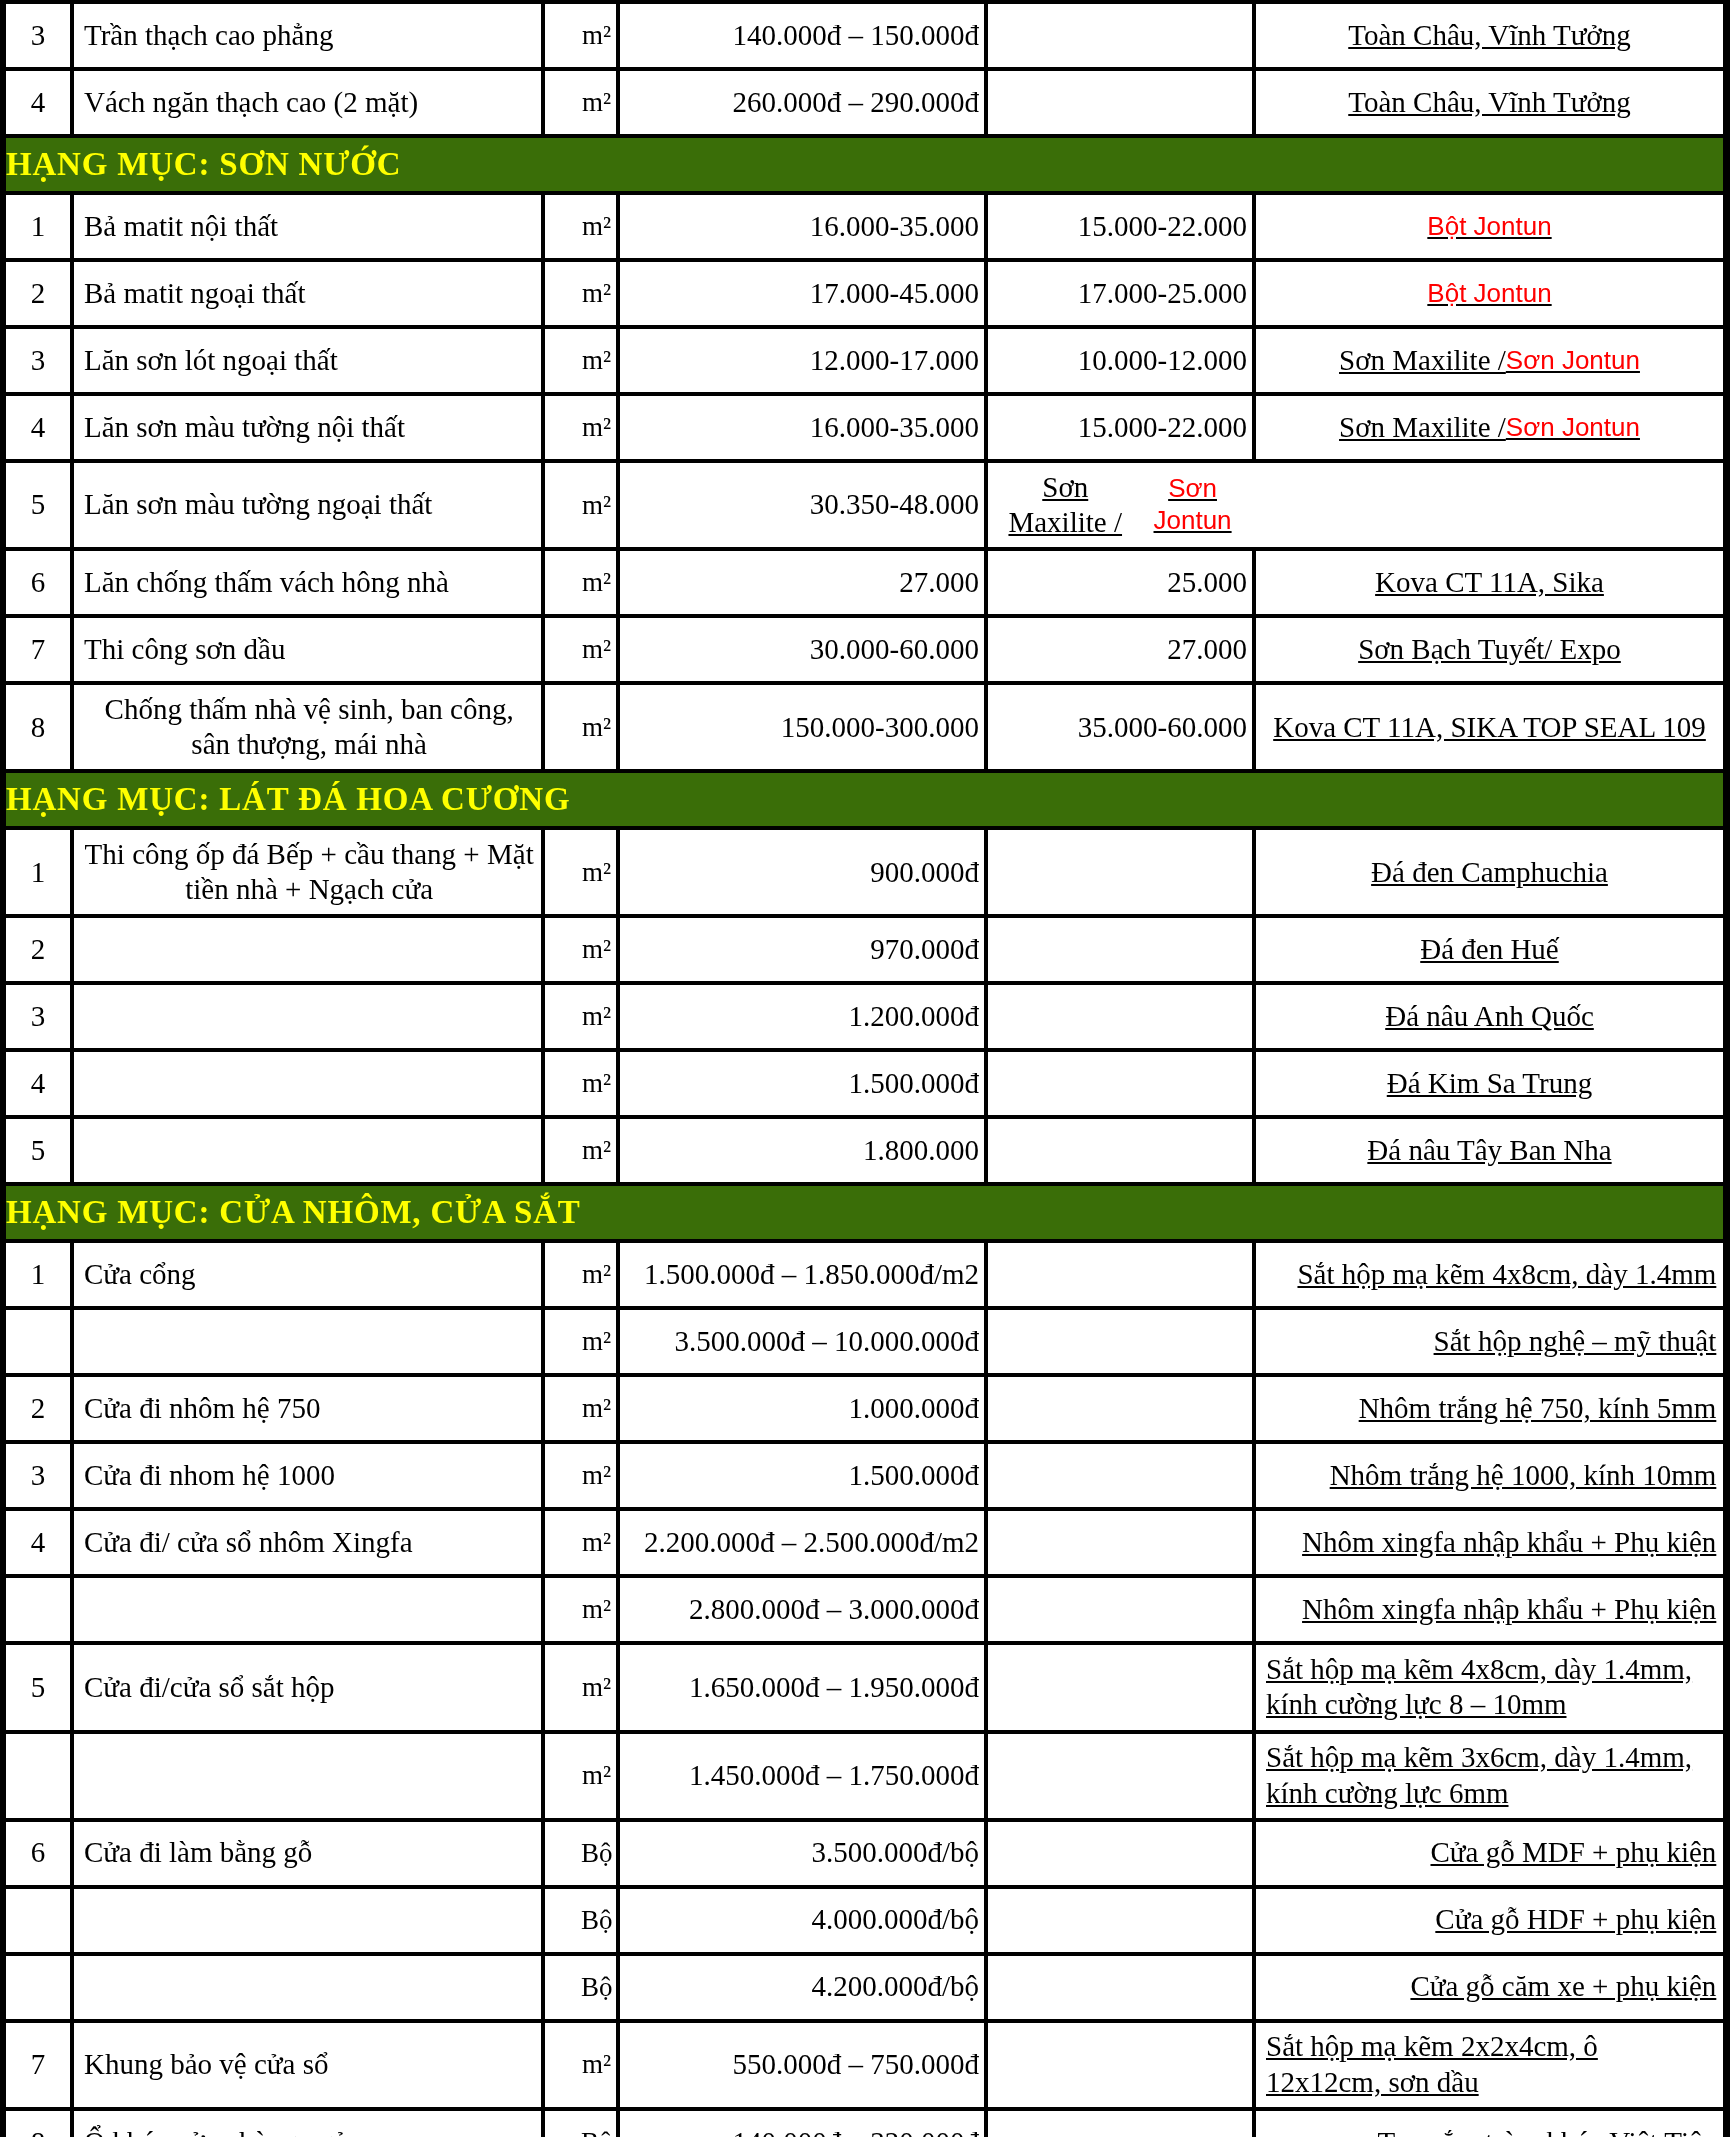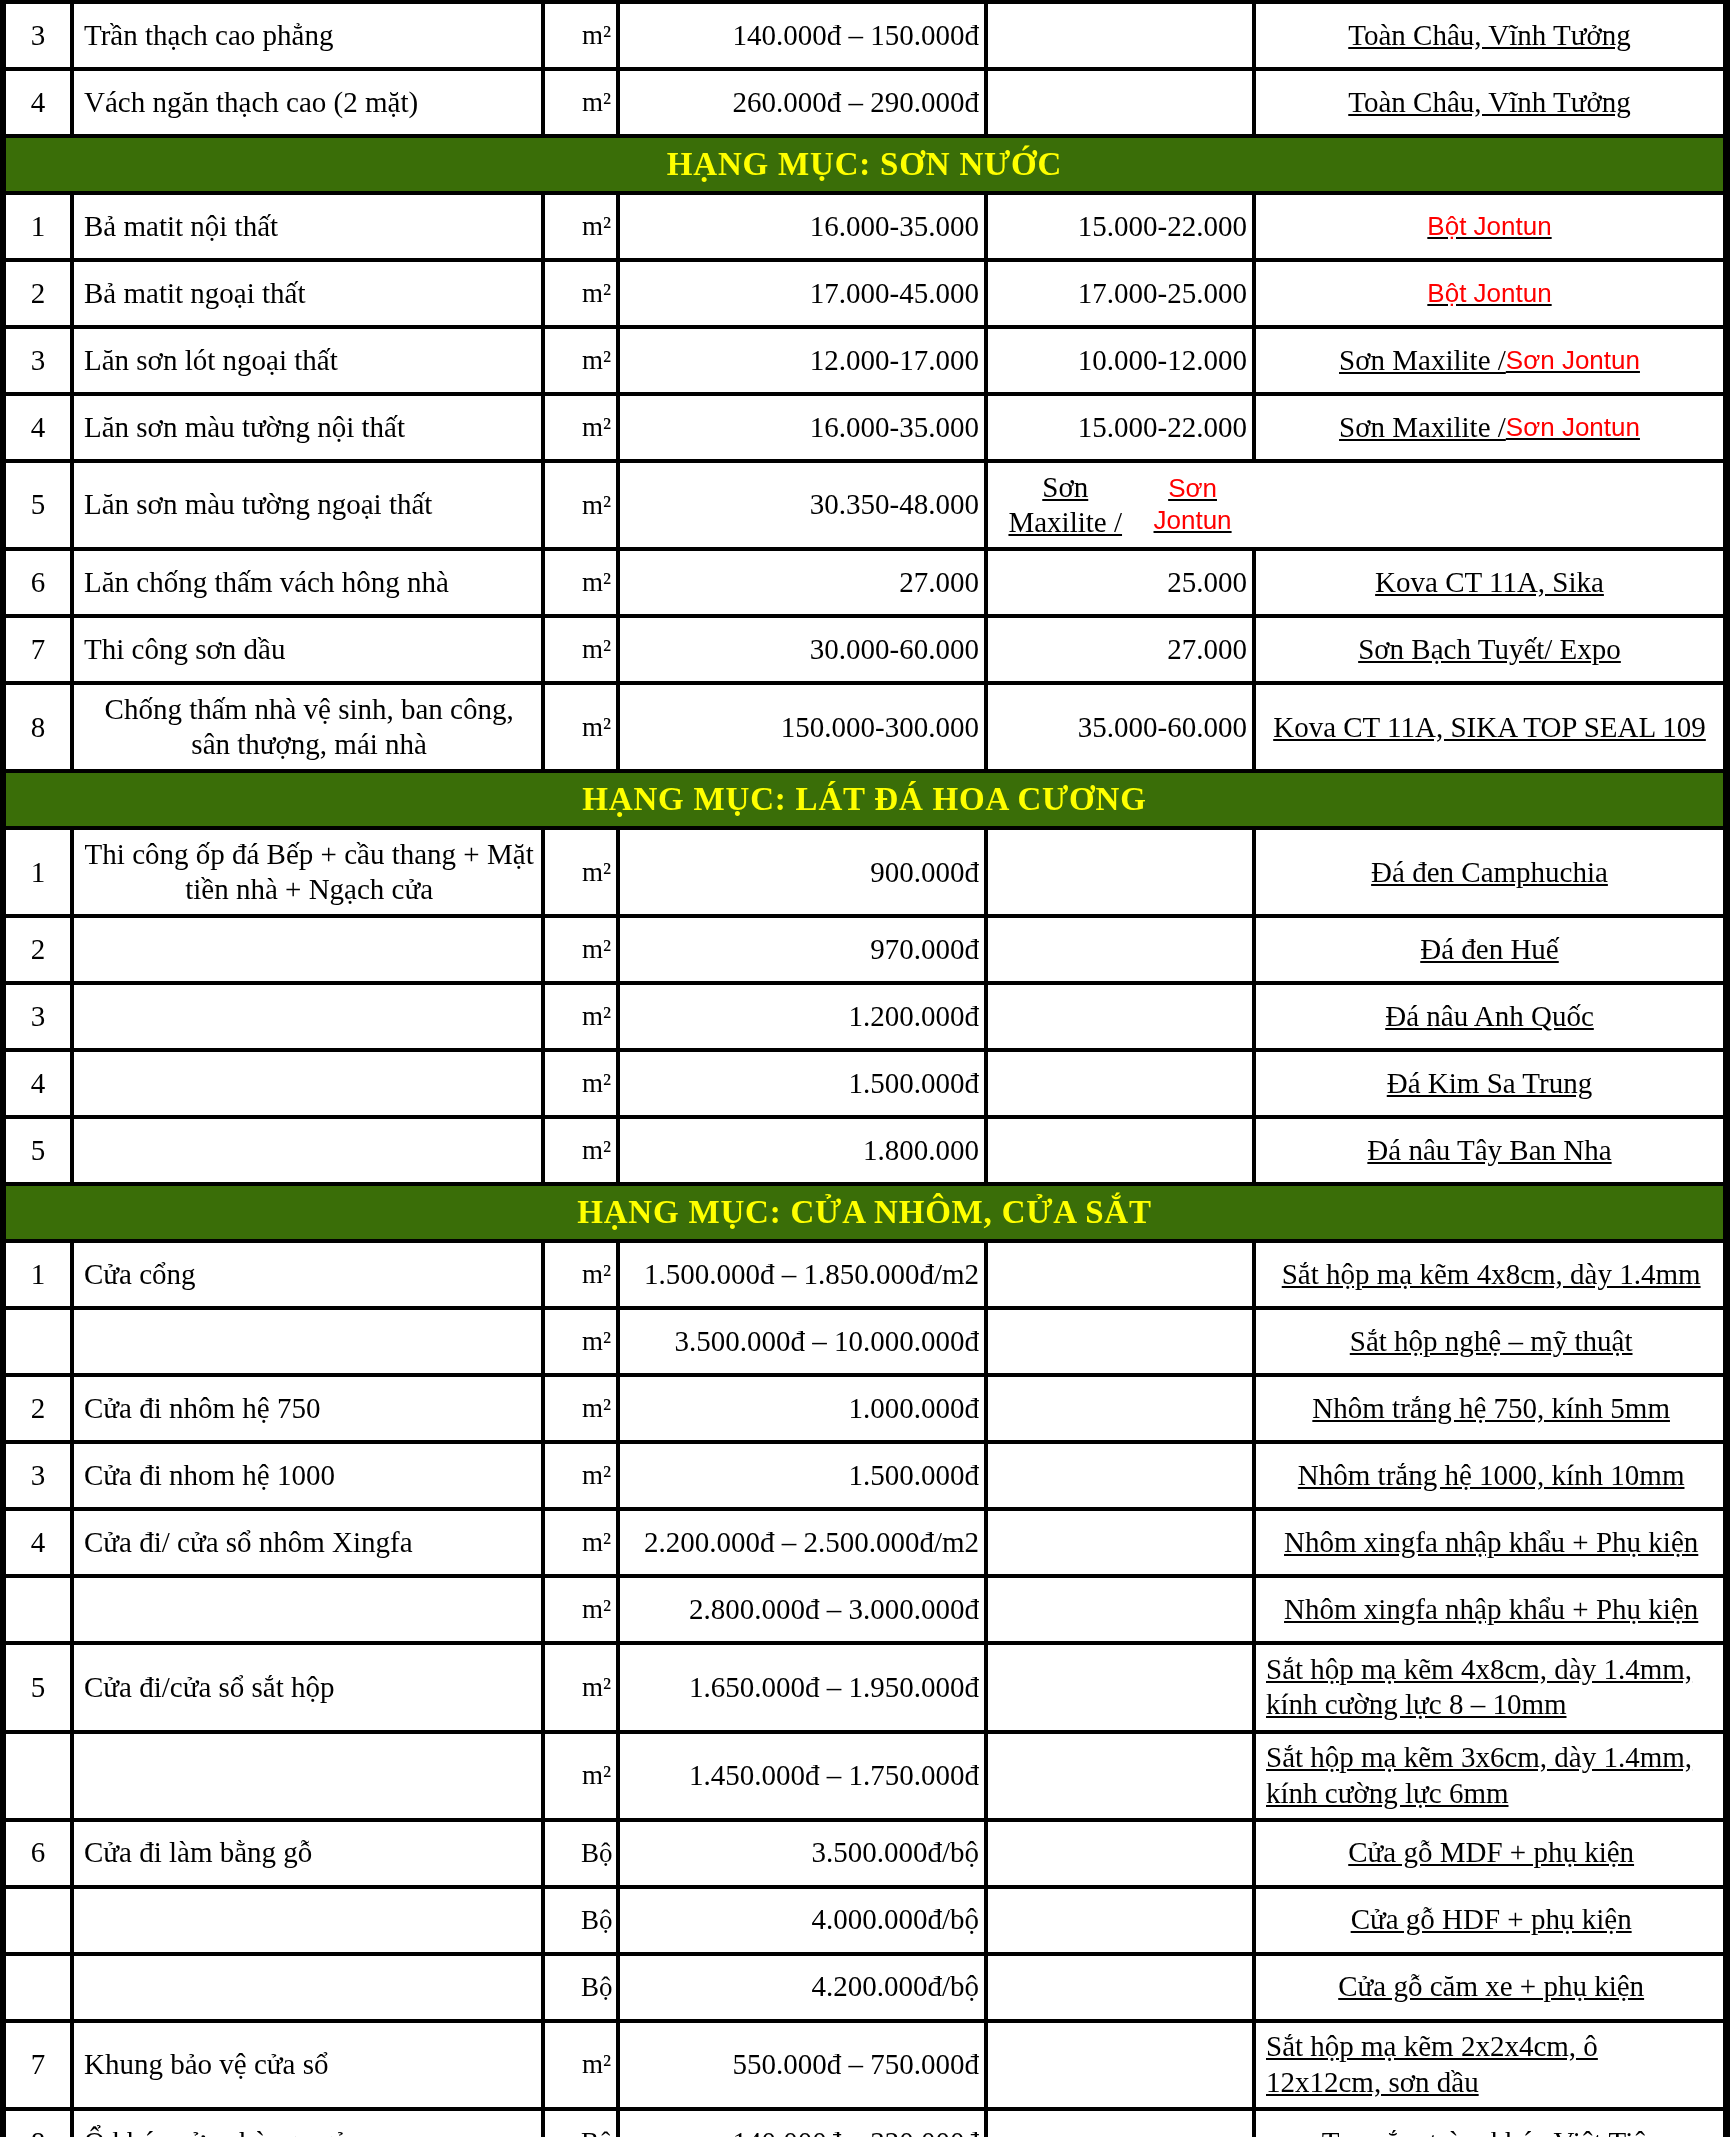--- a/index.html
+++ b/index.html
@@ -39,32 +39,32 @@
     box-sizing:border-box;
     font-size:29px;
     line-height:1.22;
   }
   .cell:last-child{border-right:none;}
   .c-no{justify-content:center;padding:6.7px 1.7px;}
   .c-item{justify-content:flex-start;padding-left:10px;text-align:center;}
   .c-unit{justify-content:center;font-size:27px;padding-left:39px;}
   .c-p1,.c-p2{justify-content:flex-end;padding-right:5px;text-align:right;font-family:Liberation Serif, serif;}
   .c-brand{justify-content:center;text-align:center;text-decoration:underline;}
-  .row.brand-left .c-brand{justify-content:center;text-align:left;padding-left:10px;}
+  .row.brand-left .c-brand{justify-content:flex-end;text-align:left;padding-left:10px;}
   .red-sans{
     color:var(--red);
     font-family:"Liberation Sans", sans-serif;
     font-size:26px;
   }
   .section-header{
     background:var(--green);
     min-height:53px;
     display:flex;
     align-items:center;
-    justify-content:center;
+    justify-content:flex-start;
     border-bottom:4.2px solid var(--border);
   }
   .section-header span{
     color:var(--yellow);
     font-weight:bold;
     font-size:33px;
     letter-spacing:0.8px;
   }
 </style>
 </head>

